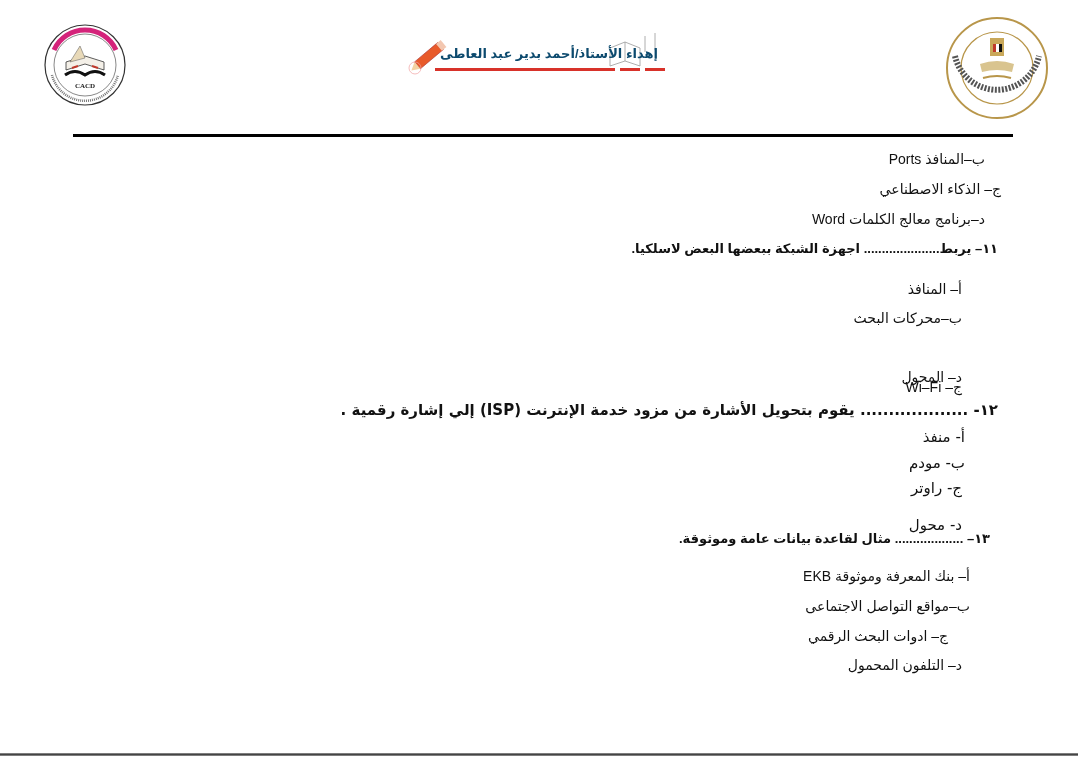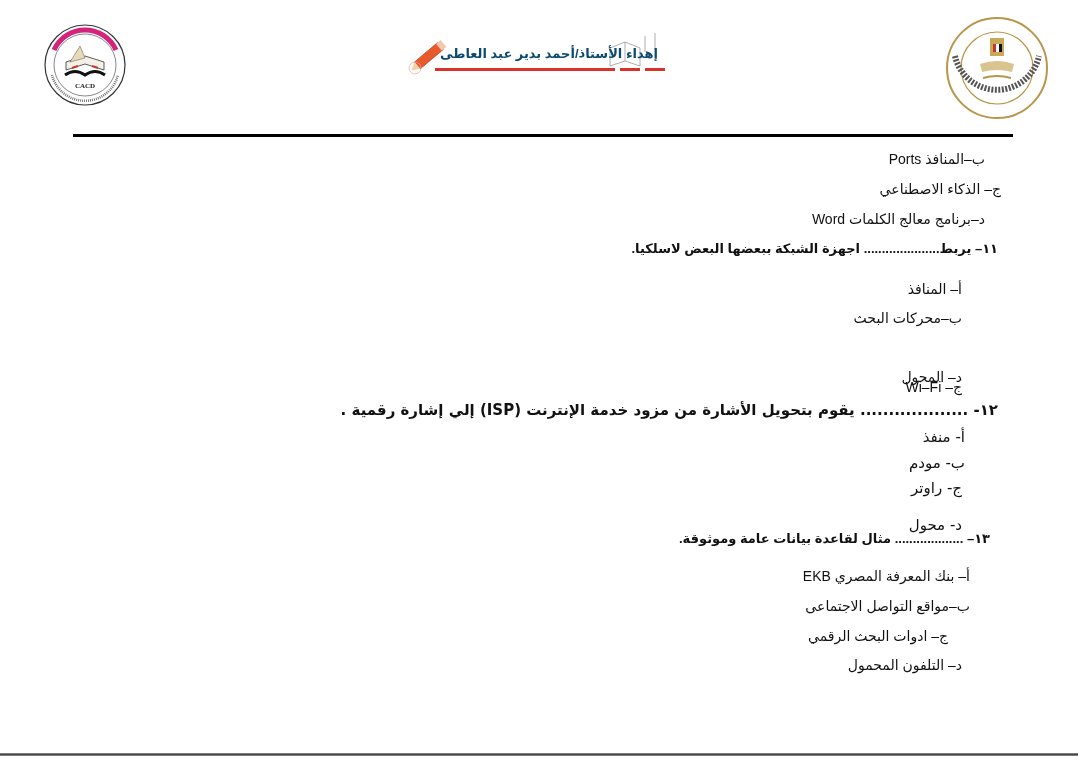--- a/index.html
+++ b/index.html
@@ -75,18 +75,18 @@
 <div class="line opt" style="top:339px; right:118px;margin-top:40px;">ج– Wi–Fi</div>
 <div class="line opt" style="top:369px; right:118px;">د–  المحول</div>
 
 <div class="line q12" style="top:401px; right:82px;">١٢- ................... يقوم بتحويل الأشارة من مزود خدمة الإنترنت (ISP) إلي إشارة رقمية .</div>
 <div class="line opt12" style="top:428px; right:115px;margin-left:44px;">أ- منفذ</div>
 <div class="line opt12" style="top:454px; right:115px;">ب- مودم</div>
 <div class="line opt12" style="top:479px; right:118px;">ج- راوتر</div>
 <div class="line opt12" style="top:516px; right:118px;">د- محول</div>
 
 <div class="line q" style="top:531px; right:90px;">١٣– ................... مثال لقاعدة بيانات عامة وموثوقة.</div>
-<div class="line opt" style="top:568px; right:110px;">أ–  بنك المعرفة المصري EKB</div>
+<div class="line opt" style="top:568px; right:110px;">أ–  بنك المعرفة وموثوقة EKB</div>
 <div class="line opt" style="top:598px; right:110px;">ب–مواقع التواصل الاجتماعى</div>
 <div class="line opt" style="top:628px; right:132px;">ج– ادوات البحث الرقمي</div>
 <div class="line opt" style="top:657px; right:118px;">د–  التلفون المحمول</div>
 
 <div class="footer-rule"></div>
 
 </body></html>

